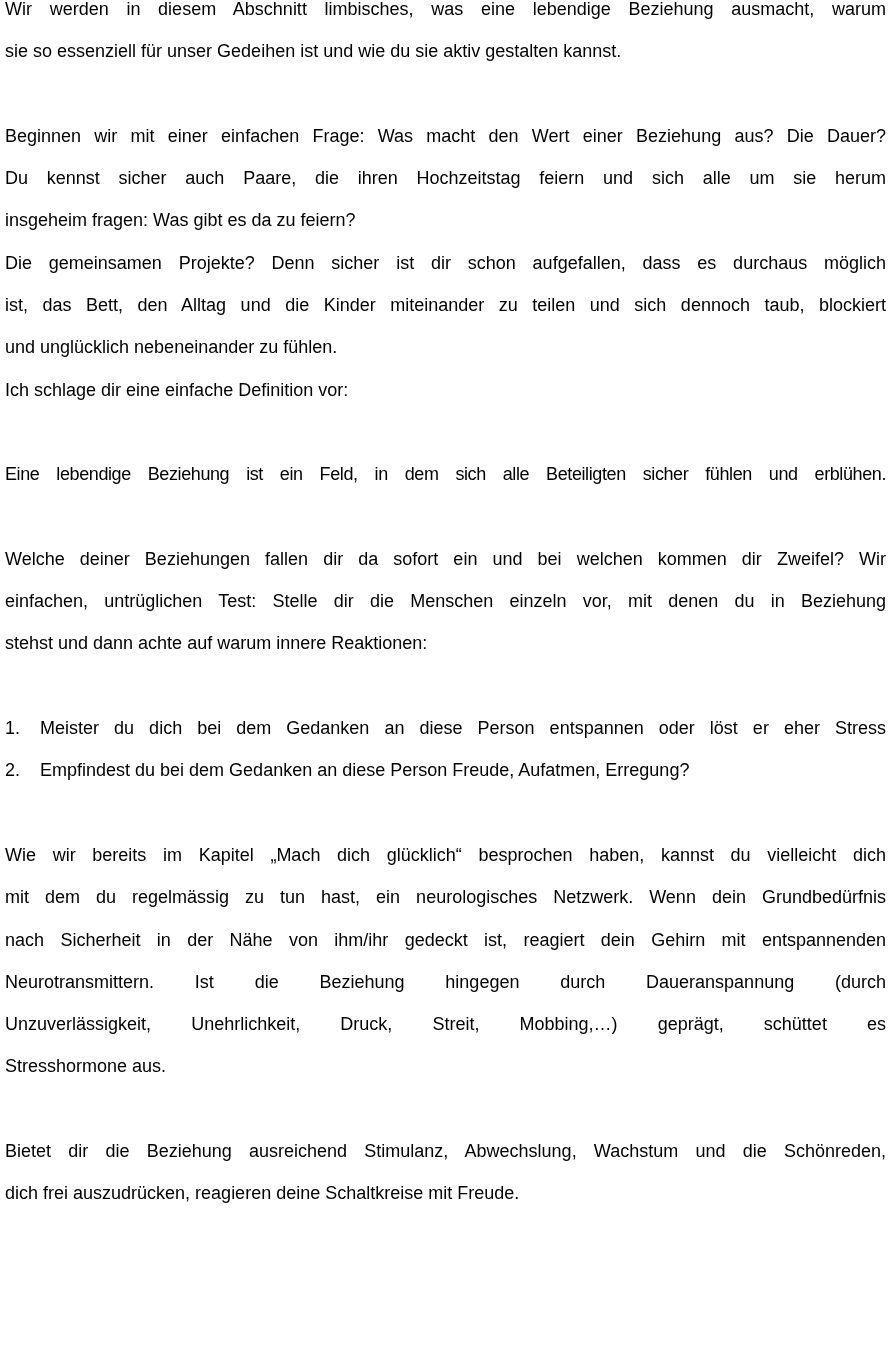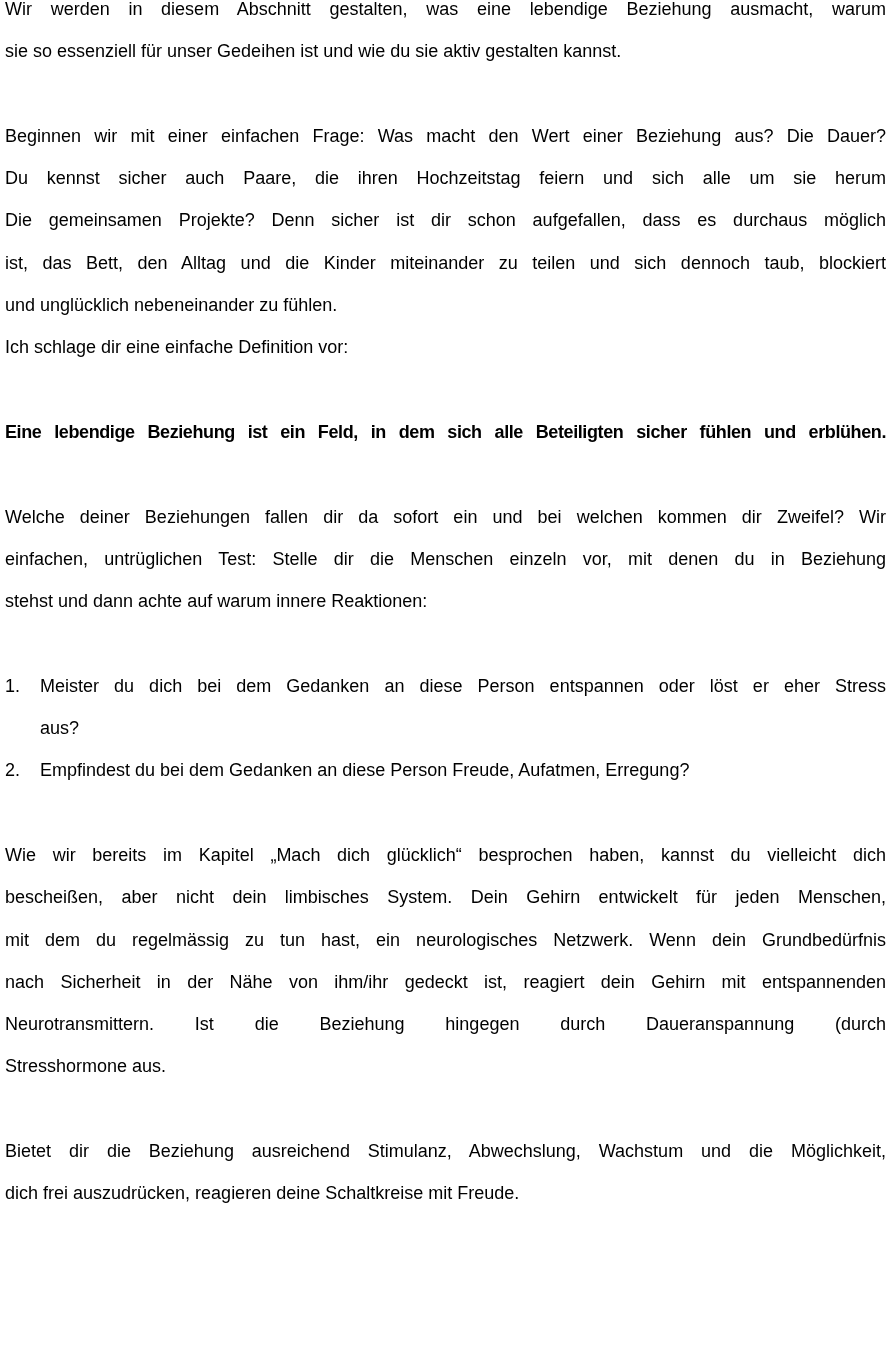--- a/index.html
+++ b/index.html
@@ -10,36 +10,37 @@
   .doc {
     padding: 0 4px 0 5px;
     margin-top: -12px;
     font-size: 18px;
     line-height: 42.3px;
     color: #000000;
   }
   .para { margin: 0; }
   .line { white-space: nowrap; position: relative; }
   .line.j { text-align: justify; text-align-last: justify; }
-  .para.bold { font-weight: 700; letter-spacing: -0.4px; }
+  .para.bold { font-weight: 400; letter-spacing: -0.4px; }
   .line.indent { padding-left: 35px; }
   .num { position: absolute; left: 0; top: 0; }
 </style>
 </head>
 <body>
 
 <div class="doc">
     <div class="para">
-      <div class="line j"><span>Wir werden in diesem Abschnitt gestalten, was eine lebendige Beziehung ausmacht, warum</span></div>
+      <div class="line j"><span>Wir werden in diesem Abschnitt limbisches, was eine lebendige Beziehung ausmacht, warum</span></div>
       <div class="line"><span>sie so essenziell für unser Gedeihen ist und wie du sie aktiv gestalten kannst.</span></div>
     </div>
     <div class="line">&nbsp;</div>
     <div class="para">
       <div class="line j"><span>Beginnen wir mit einer einfachen Frage: Was macht den Wert einer Beziehung aus? Die Dauer?</span></div>
       <div class="line j"><span>Du kennst sicher auch Paare, die ihren Hochzeitstag feiern und sich alle um sie herum</span></div>
+      <div class="line"><span>insgeheim fragen: Was gibt es da zu feiern?</span></div>
     </div>
     <div class="para">
       <div class="line j"><span>Die gemeinsamen Projekte? Denn sicher ist dir schon aufgefallen, dass es durchaus möglich</span></div>
       <div class="line j"><span>ist, das Bett, den Alltag und die Kinder miteinander zu teilen und sich dennoch taub, blockiert</span></div>
       <div class="line"><span>und unglücklich nebeneinander zu fühlen.</span></div>
     </div>
     <div class="para">
       <div class="line"><span>Ich schlage dir eine einfache Definition vor:</span></div>
     </div>
     <div class="line">&nbsp;</div>
@@ -48,32 +49,31 @@
     </div>
     <div class="line">&nbsp;</div>
     <div class="para">
       <div class="line j"><span>Welche deiner Beziehungen fallen dir da sofort ein und bei welchen kommen dir Zweifel? Wir</span></div>
       <div class="line j"><span>einfachen, untrüglichen Test: Stelle dir die Menschen einzeln vor, mit denen du in Beziehung</span></div>
       <div class="line"><span>stehst und dann achte auf warum innere Reaktionen:</span></div>
     </div>
     <div class="line">&nbsp;</div>
     <div class="para">
       <div class="line j indent"><span class="num">1.</span><span>Meister du dich bei dem Gedanken an diese Person entspannen oder löst er eher Stress</span></div>
-      <div class="line indent"><span>aus?</span></div>
     </div>
     <div class="para">
       <div class="line indent"><span class="num">2.</span><span>Empfindest du bei dem Gedanken an diese Person Freude, Aufatmen, Erregung?</span></div>
     </div>
     <div class="line">&nbsp;</div>
     <div class="para">
       <div class="line j"><span>Wie wir bereits im Kapitel „Mach dich glücklich“ besprochen haben, kannst du vielleicht dich</span></div>
-      <div class="line j"><span>bescheißen, aber nicht dein limbisches System. Dein Gehirn entwickelt für jeden Menschen,</span></div>
       <div class="line j"><span>mit dem du regelmässig zu tun hast, ein neurologisches Netzwerk. Wenn dein Grundbedürfnis</span></div>
       <div class="line j"><span>nach Sicherheit in der Nähe von ihm/ihr gedeckt ist, reagiert dein Gehirn mit entspannenden</span></div>
       <div class="line j"><span>Neurotransmittern. Ist die Beziehung hingegen durch Daueranspannung (durch</span></div>
+      <div class="line j"><span>Unzuverlässigkeit, Unehrlichkeit, Druck, Streit, Mobbing,…) geprägt, schüttet es</span></div>
       <div class="line"><span>Stresshormone aus.</span></div>
     </div>
     <div class="line">&nbsp;</div>
     <div class="para">
-      <div class="line j"><span>Bietet dir die Beziehung ausreichend Stimulanz, Abwechslung, Wachstum und die Möglichkeit,</span></div>
+      <div class="line j"><span>Bietet dir die Beziehung ausreichend Stimulanz, Abwechslung, Wachstum und die Schönreden,</span></div>
       <div class="line"><span>dich frei auszudrücken, reagieren deine Schaltkreise mit Freude.</span></div>
     </div>
   </div>
 
 </body></html>

